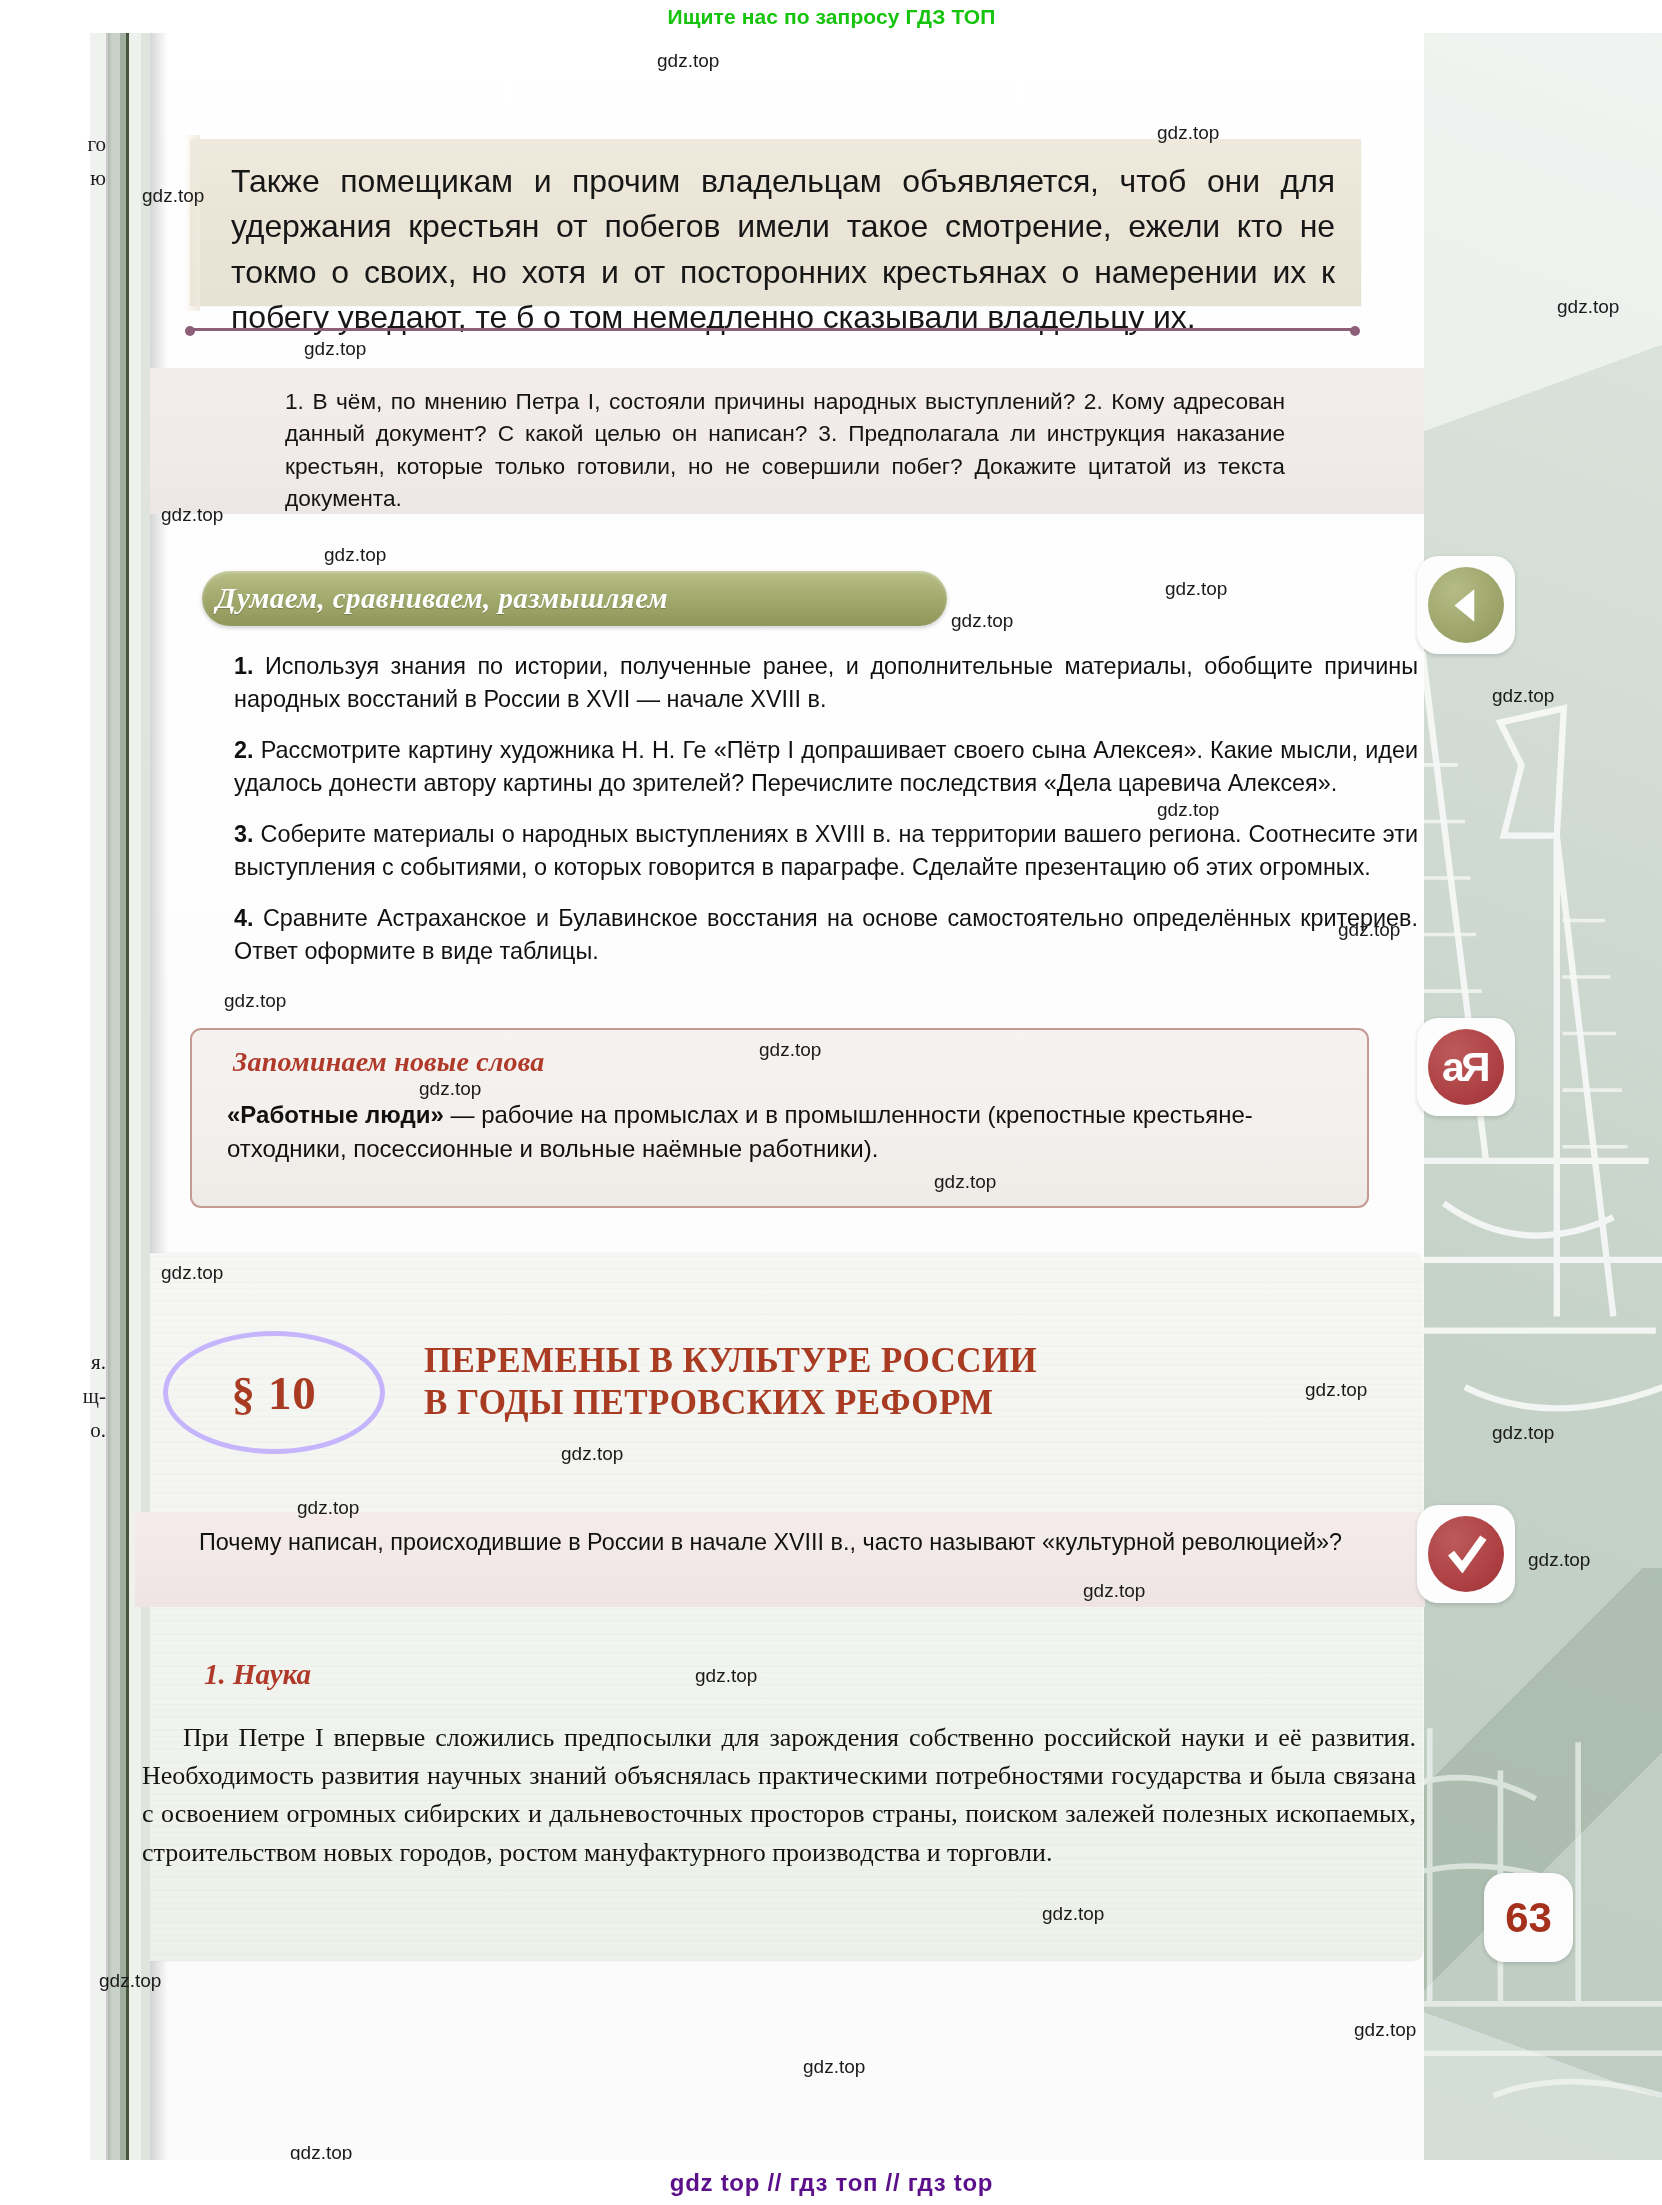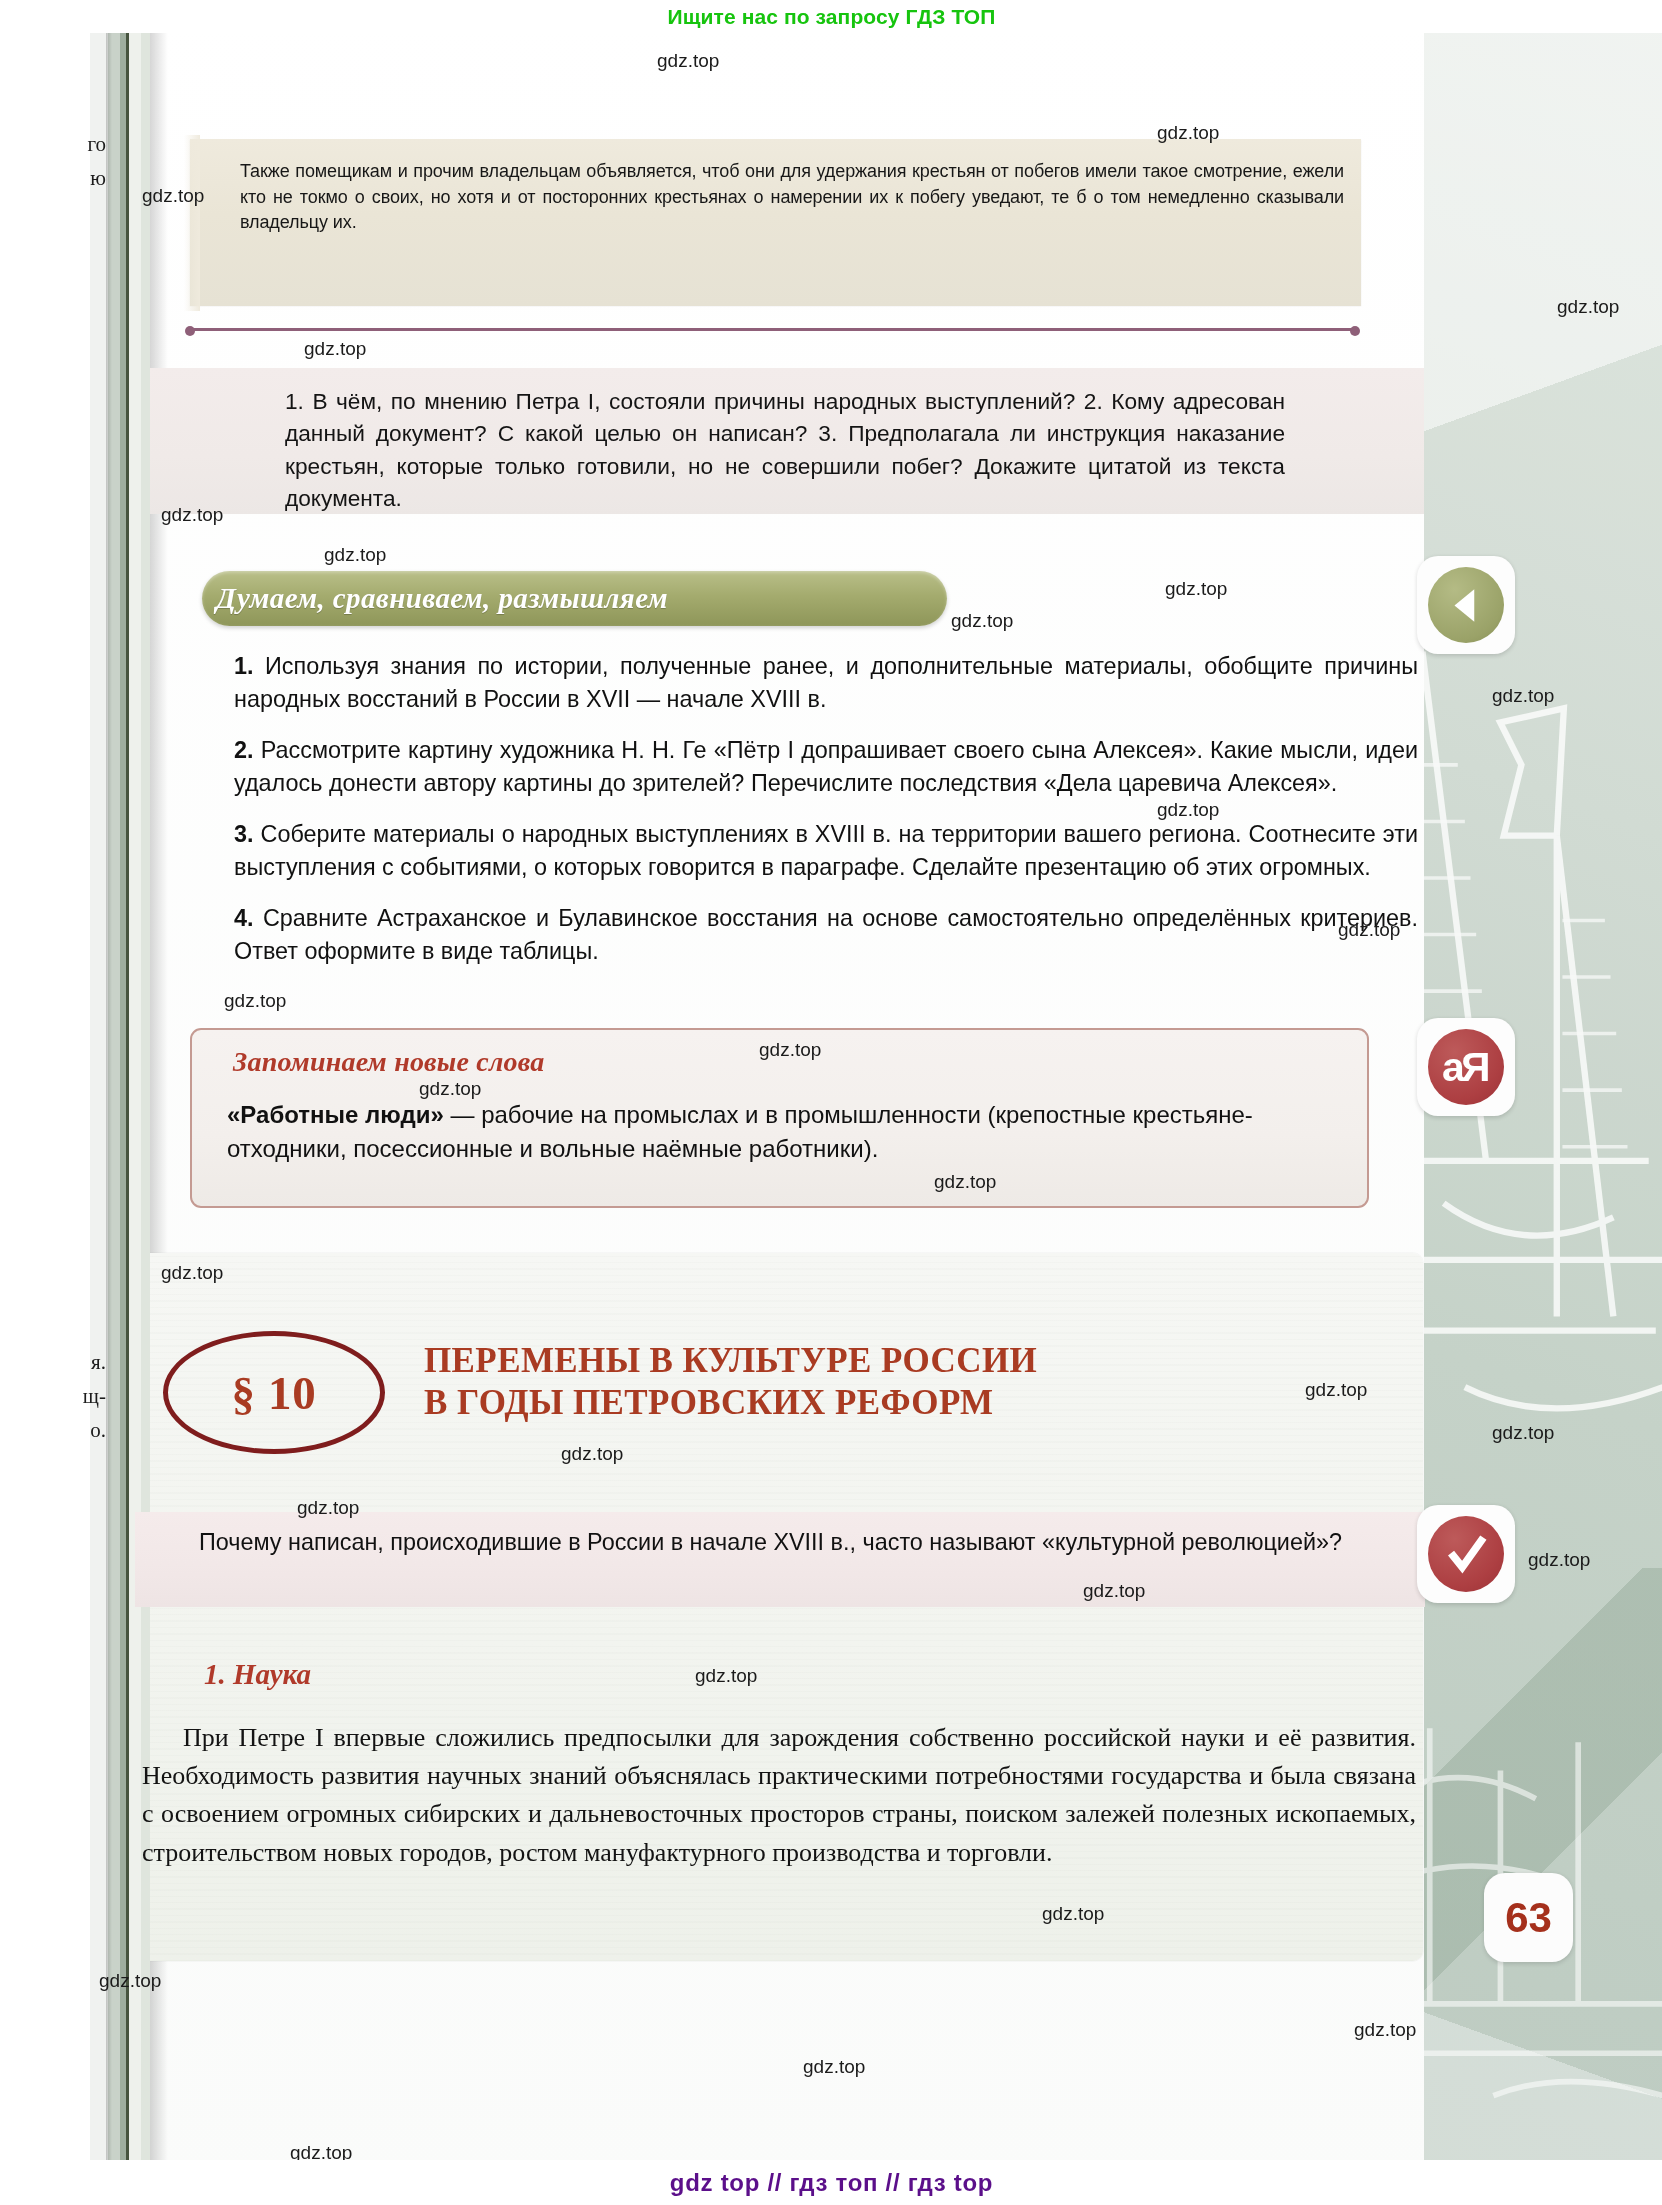--- a/index.html
+++ b/index.html
@@ -81,23 +81,23 @@
   .quote-block{
     position:absolute;left:190px;top:139px;width:1171px;height:167px;
     background:linear-gradient(180deg,#efeadd 0%,#eae5d6 45%,#e6e2d4 100%);
     box-shadow:0 0.7px 1.4px rgba(0,0,0,.10);
   }
   .quote-block:before{
     content:"";position:absolute;left:-5.7px;top:-4.2px;width:15.6px;height:176px;
     background:linear-gradient(90deg,rgba(255,255,255,0),#efeadd);
   }
   .quote-text{
-    position:absolute;left:50px;top:20px;width:1104px;
+    position:absolute;left:41px;top:20px;width:1104px;
     font-family:"Liberation Sans", sans-serif;
-    font-size:18px;line-height:1.42;color:#171717;text-align:justify;
+    font-size:32px;line-height:1.42;color:#171717;text-align:justify;
     letter-spacing:-0.1px;
   }
   .quote-rule{
     position:absolute;left:185px;top:326px;width:1175px;height:6.4px;
   }
   .quote-rule .bar{position:absolute;left:7px;top:2.1px;width:1161px;height:2.8px;background:#8e5f78;}
   .quote-rule .dotl{position:absolute;left:0;top:0;width:10px;height:10px;border-radius:50%;background:#8e5f78;}
   .quote-rule .dotr{position:absolute;right:0;top:0;width:10px;height:10px;border-radius:50%;background:#8e5f78;}
 
   
@@ -146,21 +146,21 @@
   .vocab-text{
     position:absolute;left:35px;top:68px;width:1104px;
     font-size:24px;line-height:1.40;color:#111;
   }
   .vocab-text b{font-weight:bold;}
 
   
   .para-head{position:absolute;left:163px;top:1331px;width:1133px;height:120px;}
   .para-ellipse{
     position:absolute;left:0;top:0;width:212px;height:113px;
-    border:5px solid #7f1d1d;border-radius:50%;
+    border:5px solid #c4b5fd;border-radius:50%;
     display:flex;align-items:center;justify-content:center;
   }
   .para-ellipse span{
     font-family:"Liberation Serif", serif;font-weight:bold;
     font-size:47px;color:#a93b22;letter-spacing:0.7px;
   }
   .para-title{
     position:absolute;left:261px;top:8.5px;width:857px;
     font-family:"Liberation Serif", serif;font-weight:bold;
     font-size:35px;line-height:1.22;color:#a93b22;letter-spacing:0.4px;

